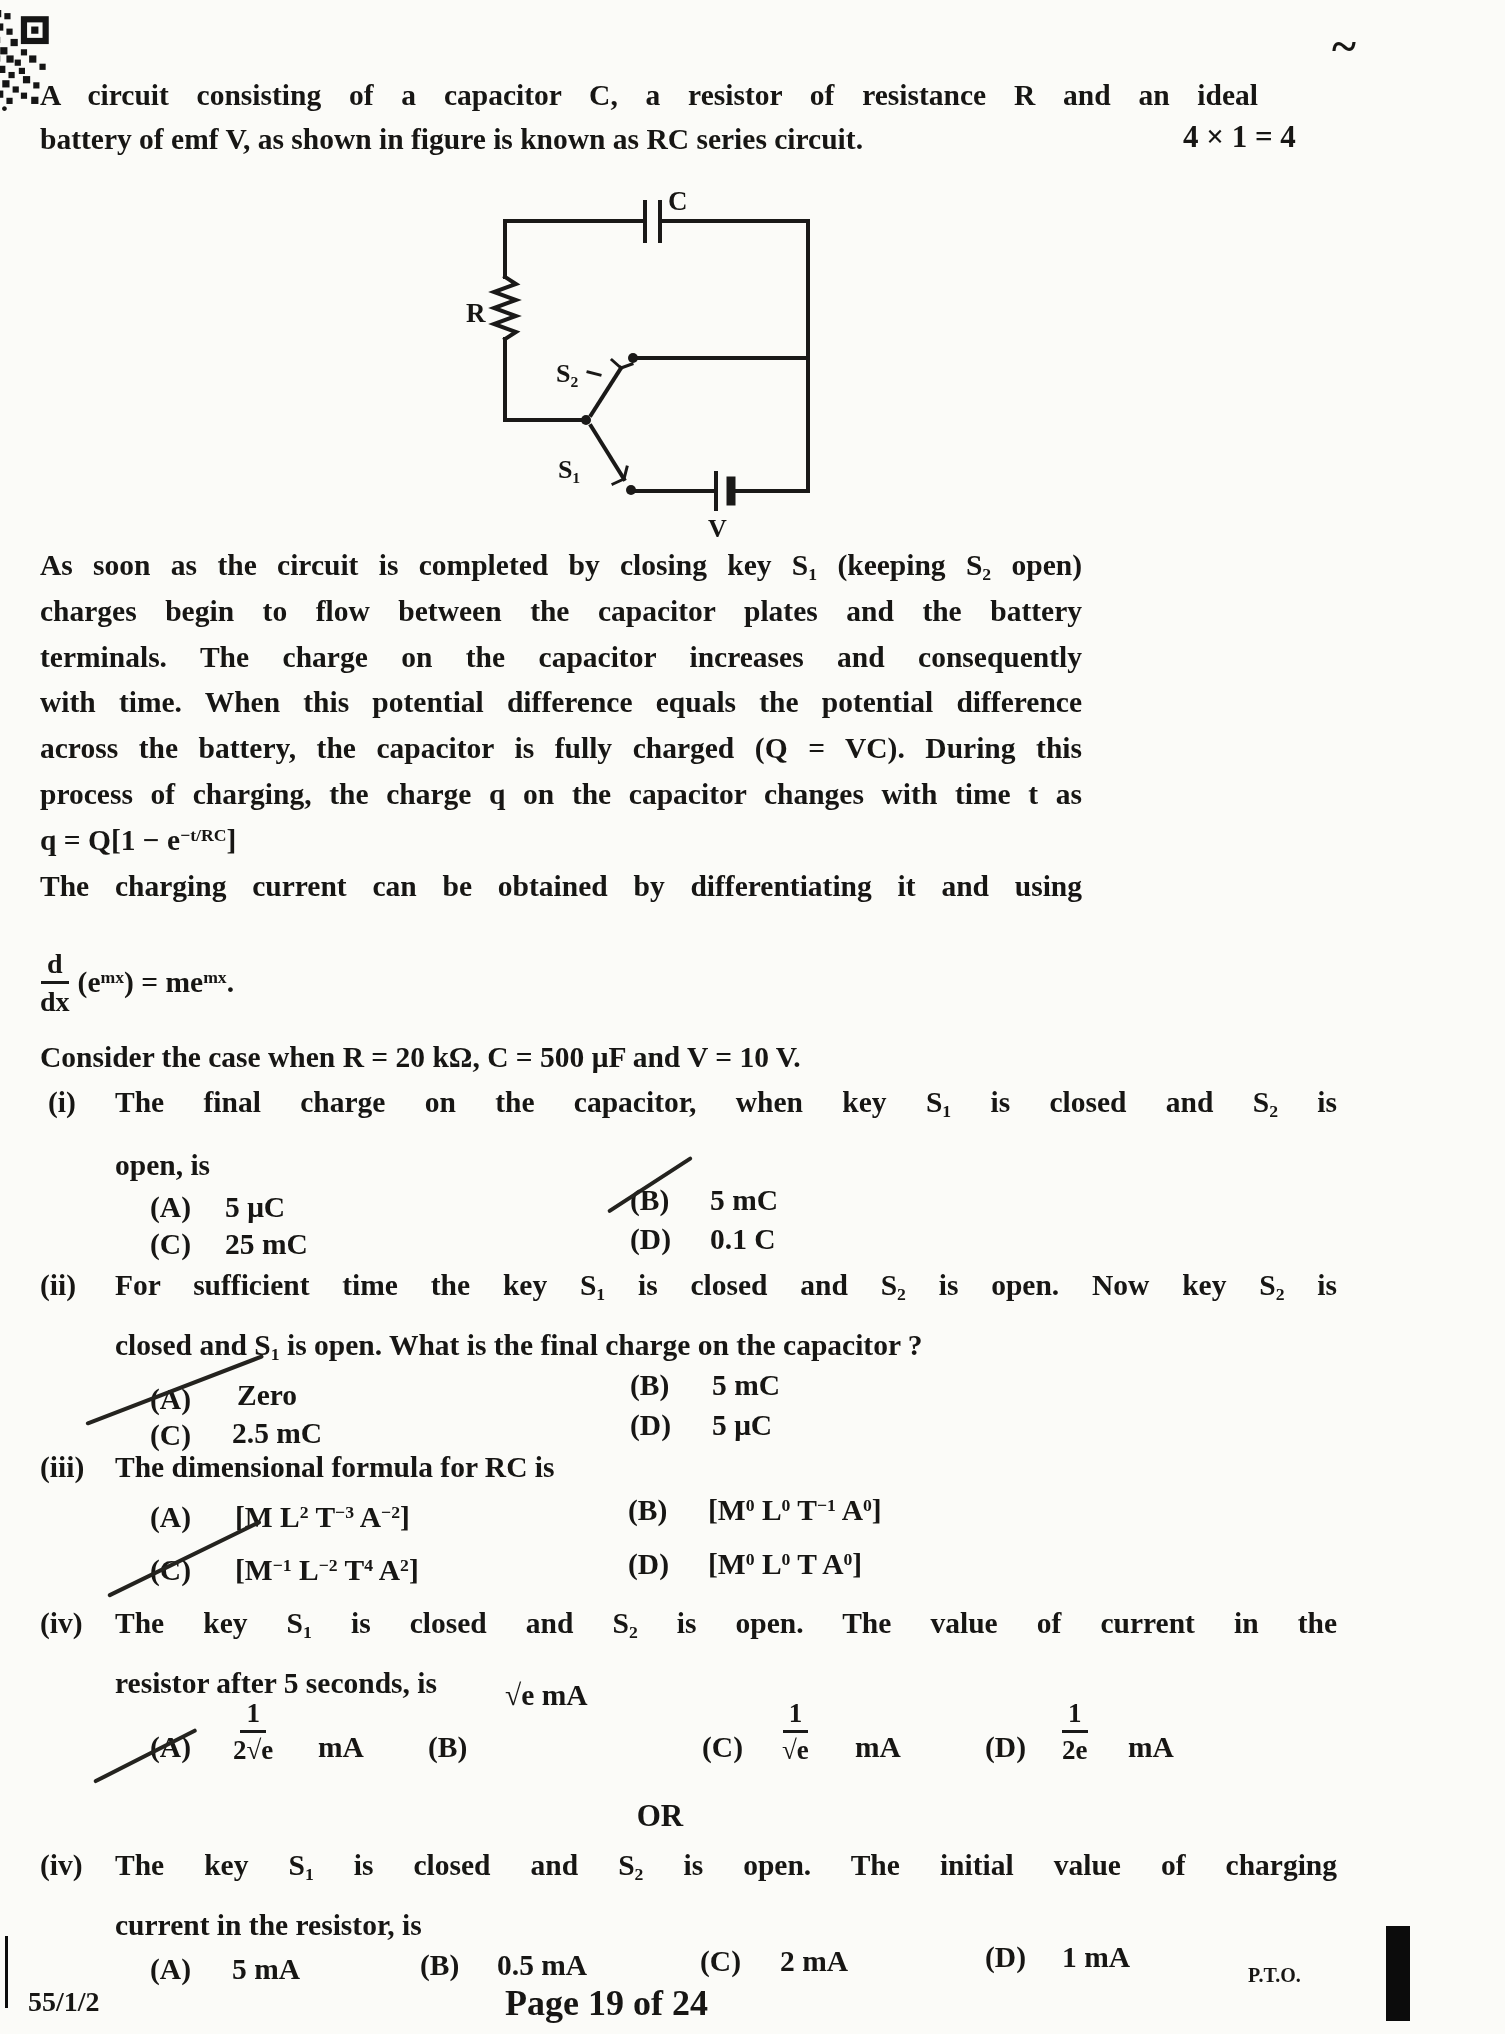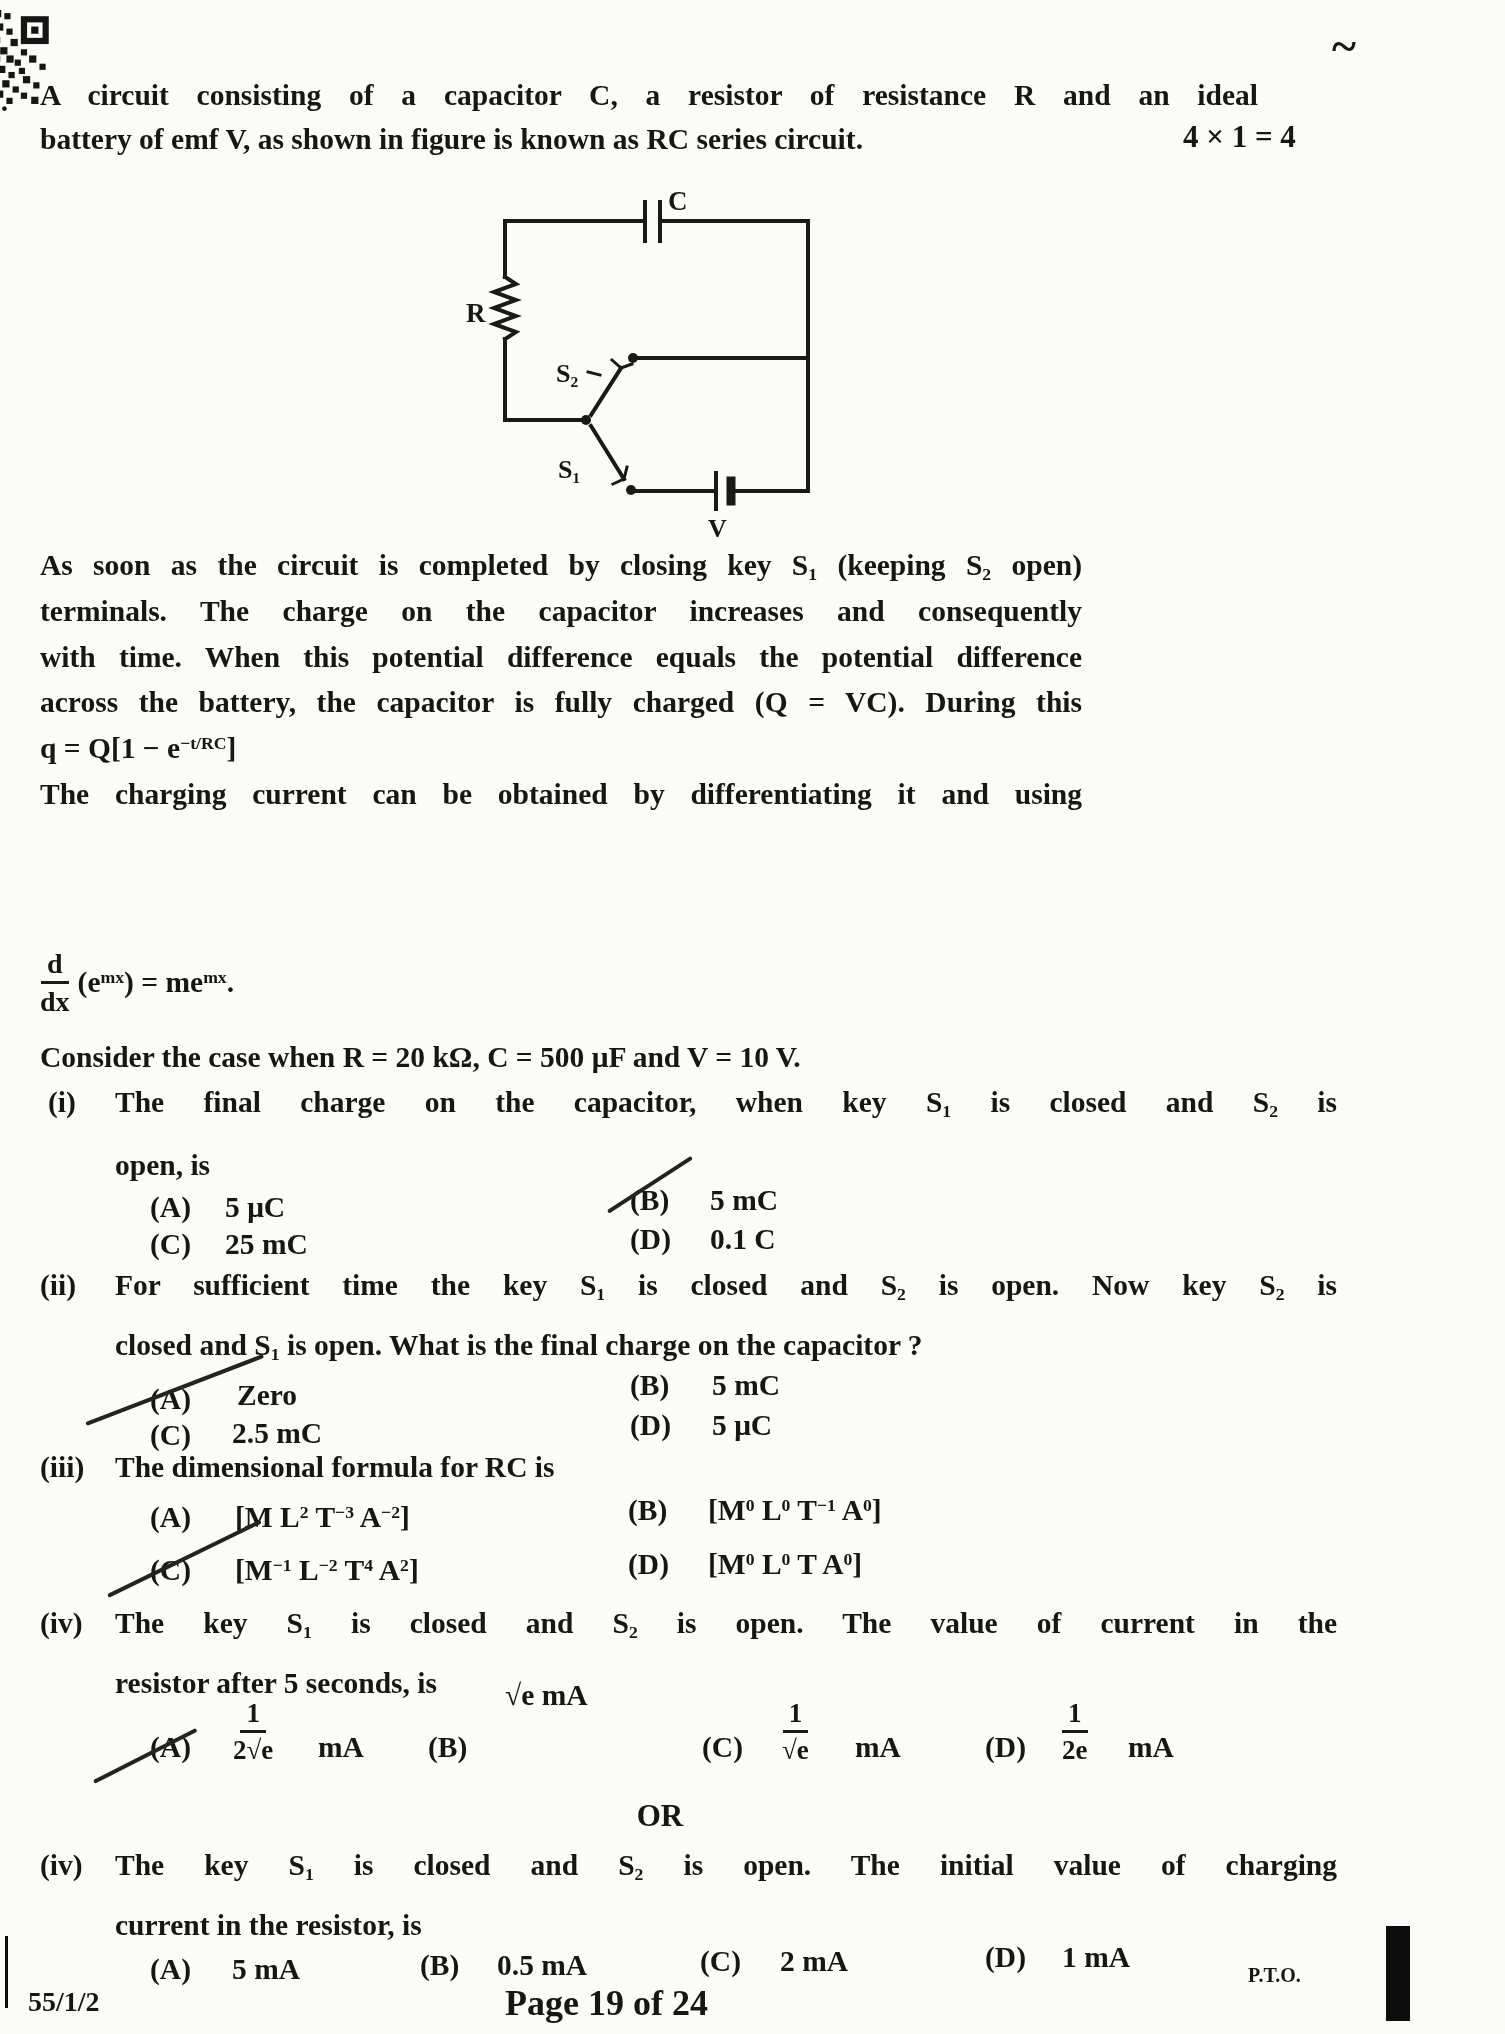--- a/index.html
+++ b/index.html
@@ -101,23 +101,25 @@
   </g>
   <text x="228" y="70" font-size="27">C</text>
   <text x="26" y="182" font-size="27">R</text>
   <text x="116" y="242" font-size="26">S₂</text>
   <text x="118" y="338" font-size="26">S₁</text>
   <text x="268" y="397" font-size="26">V</text>
 </svg>
 
 <div class="passage">
   <div class="pl j">As soon as the circuit is completed by closing key S<sub>1</sub> (keeping S<sub>2</sub> open)</div>
+  <div class="pl j">charges begin to flow between the capacitor plates and the battery</div>
   <div class="pl j">terminals. The charge on the capacitor increases and consequently</div>
   <div class="pl j">with time. When this potential difference equals the potential difference</div>
   <div class="pl j">across the battery, the capacitor is fully charged (Q = VC). During this</div>
+  <div class="pl j">process of charging, the charge q on the capacitor changes with time t as</div>
   <div class="pl">q = Q[1 − e<sup>−t/RC</sup>]</div>
   <div class="pl j">The charging current can be obtained by differentiating it and using</div>
 </div>
 
 <div class="abs" style="left:40px;top:948px;display:flex;align-items:center;gap:8px">
   <span class="frac" style="position:static;font-size:28px">
     <span class="fn">d</span>
     <span class="fd">dx</span>
   </span>
   <span class="t">(e<sup>mx</sup>) = me<sup>mx</sup>.</span>

